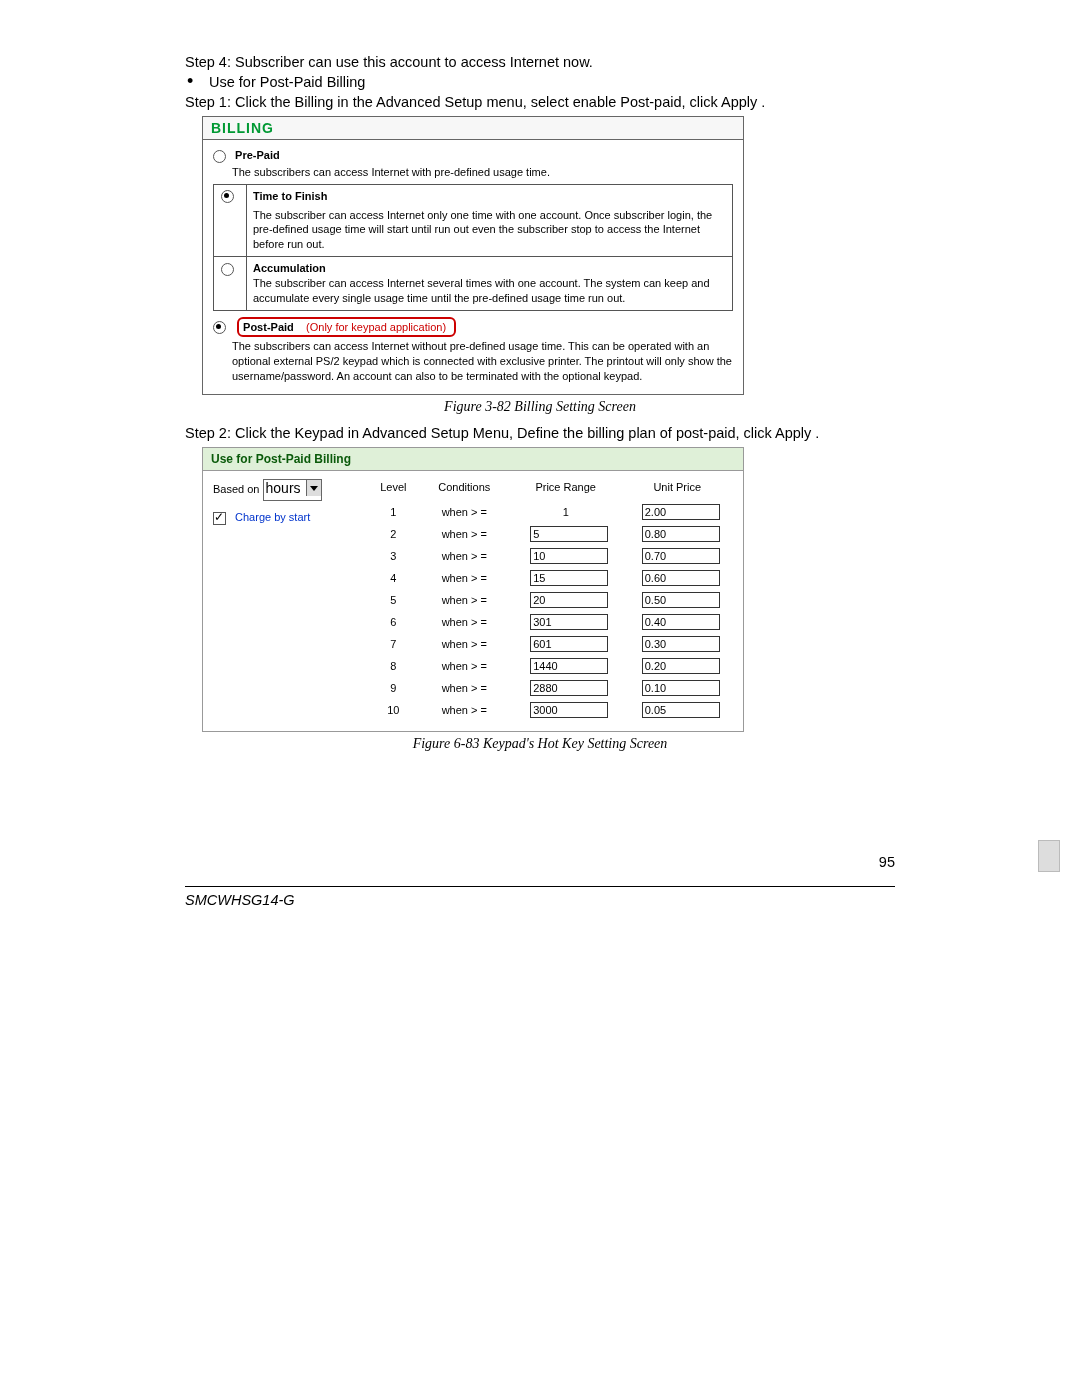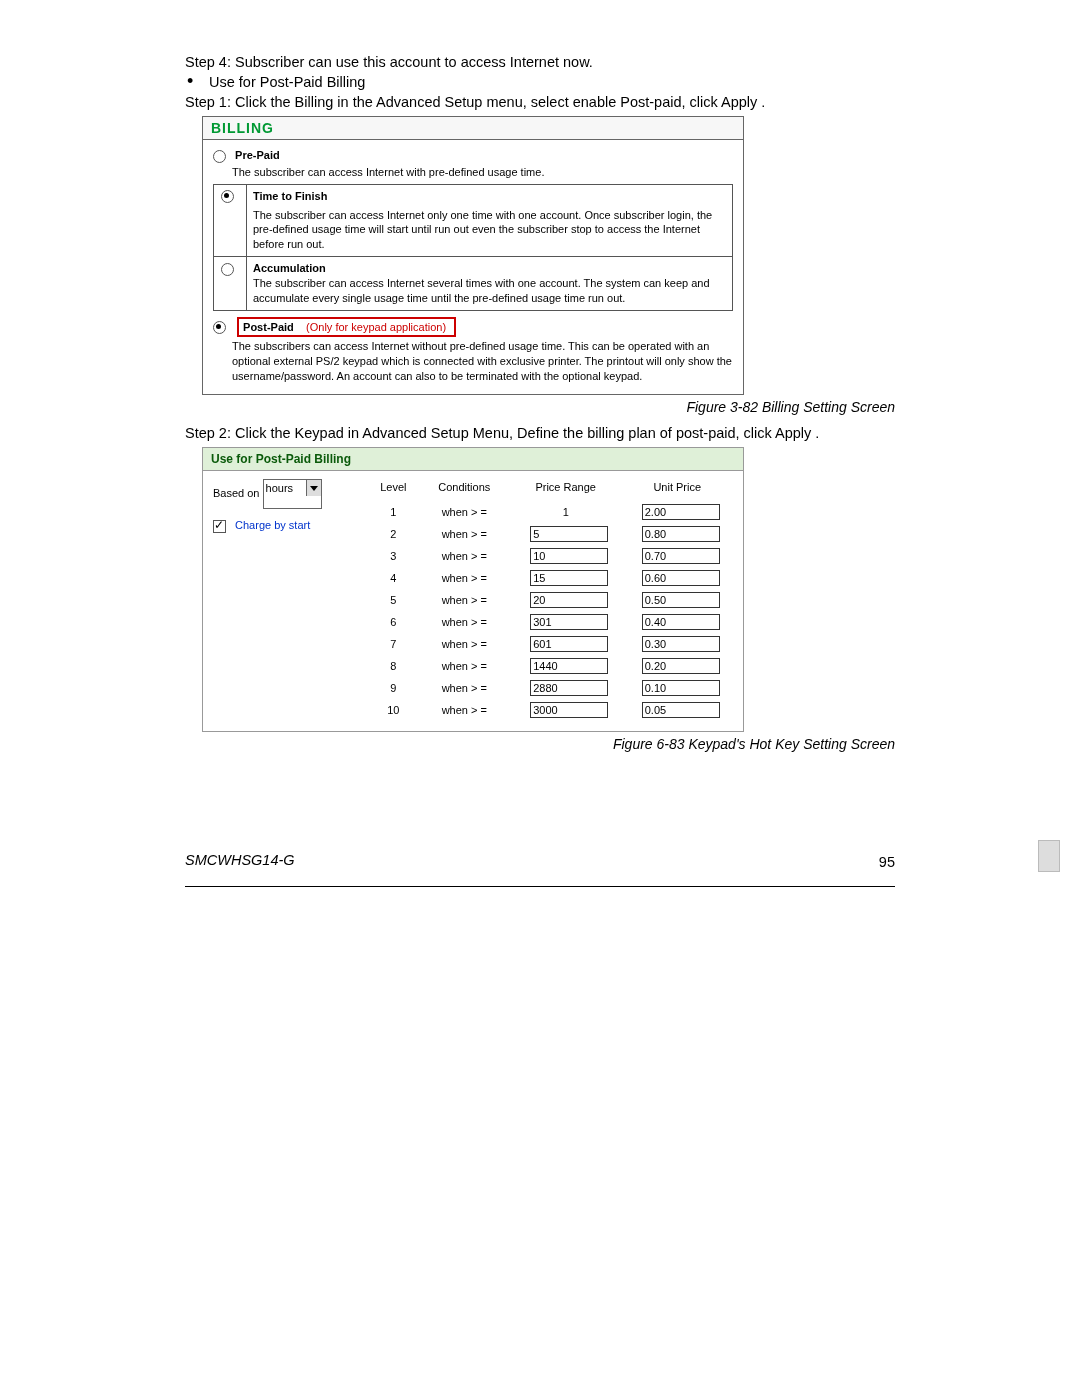--- a/index.html
+++ b/index.html
@@ -52,26 +52,26 @@
   .inner-table{
     border:1px solid #555;border-collapse:collapse;width:100%;margin-top:4px;
   }
   .inner-table td{
     border:1px solid #555;padding:4px 6px;vertical-align:top;font-size:11px;
   }
   .inner-table td.radio-cell{width:20px;text-align:center;}
   .inner-title{font-weight:bold;}
   .post-note{color:#cc0000;}
   .highlight{
-    border:2px solid #cc0000;border-radius:0;
+    border:2px solid #cc0000;border-radius:6px;
     display:inline-block;padding:1px 8px 1px 4px;margin-left:2px;text-align:right;
   }
   .highlight .option-title{color:#000;}
   .fig-cap{
-    text-align:right;font-style:italic;margin:4px 0 10px 0;font-size:14px;
+    text-align:center;font-style:italic;margin:4px 0 10px 0;font-size:14px;font-family:Liberation Serif, serif;
   }
   
   .kpanel{
     border:1px solid #999;
     margin:6px 0 2px 17px;
     width:540px;
     font-family:Tahoma,Verdana,sans-serif;
     font-size:11px;
   }
   .kpanel-head{
@@ -81,22 +81,22 @@
     font-weight:bold;
     font-size:12px;
     padding:4px 8px;
   }
   .kpanel-body{padding:8px 10px 10px 10px;}
   .kbody-top{display:flex;}
   .kleft{width:155px;}
   .kleft .chk{margin-left:0;}
   .klabel-link{color:#0033cc;}
   .select-fake{
-    display:inline-block;border:1px solid #666;height:16px;width:55px;font-size:11px;
-    padding:0 0 12px 2px;line-height:16px;position:relative;background:#fff;vertical-align:middle;
+    display:inline-block;border:1px solid #666;height:16px;width:55px;font-size:14px;
+    padding:0 0 4px 2px;line-height:16px;position:relative;background:#fff;vertical-align:middle;
   }
   .select-fake::after{
     content:"";position:absolute;right:0;top:0;width:14px;height:16px;
     background:#ddd;border-left:1px solid #666;
   }
   .select-fake::before{
     content:"";position:absolute;right:3px;top:6px;width:0;height:0;
     border-left:4px solid transparent;border-right:4px solid transparent;border-top:5px solid #000;
     z-index:1;
   }
@@ -107,21 +107,21 @@
     width:72px;height:14px;border:1px solid #333;font-size:11px;padding:0 2px;
     text-align:left;font-family:inherit;margin-left:7px;
   }
   .ktable td.range{text-align:center;}
   .ktable td.range input{width:72px;}
   
   .page-num{position:absolute;right:185px;top:854px;font-size:14.5px;}
   hr.sep{
     position:absolute;left:185px;right:185px;top:878px;border:0;border-top:1px solid #000;
   }
-  .model{position:absolute;left:185px;top:852px;font-style:italic;font-size:14.5px;}
+  .model{position:absolute;left:185px;top:892px;font-style:italic;font-size:14.5px;}
   .scroll-stub{
     position:absolute;right:20px;top:840px;width:20px;height:30px;
     background:#ddd;border:1px solid #bbb;
   }
 </style>
 </head>
 <body>
 
 <div class="page">
   <div>Step 4: Subscriber can use this account to access Internet now.</div>
@@ -131,21 +131,21 @@
   </div>
   <div>Step 1: Click the Billing in the Advanced Setup menu, select enable Post-paid, click Apply .</div>
 
   <div class="panel">
     <div class="panel-head">BILLING</div>
     <div class="panel-body">
       <div class="sub-row">
         <span class="radio"></span>
         <span class="option-title">Pre-Paid</span>
       </div>
-      <div class="sub-row" style="margin-left:19px;">The subscriber can access Internet with pre-defined usage time.</div>
+      <div class="sub-row" style="margin-left:19px;">The subscribers can access Internet with pre-defined usage time.</div>
 
       <table class="inner-table">
         <tbody>
             <tr>
           <td class="radio-cell"><span class="radio sel"></span></td>
           <td>
             <div class="inner-title">Time to Finish</div>
             <div style="margin-top:4px;">The subscriber can access Internet only one time with one account.  Once subscriber login, the pre-defined usage time will start until run out even the subscriber stop to access the Internet before run out.</div>
           </td>
         </tr>

